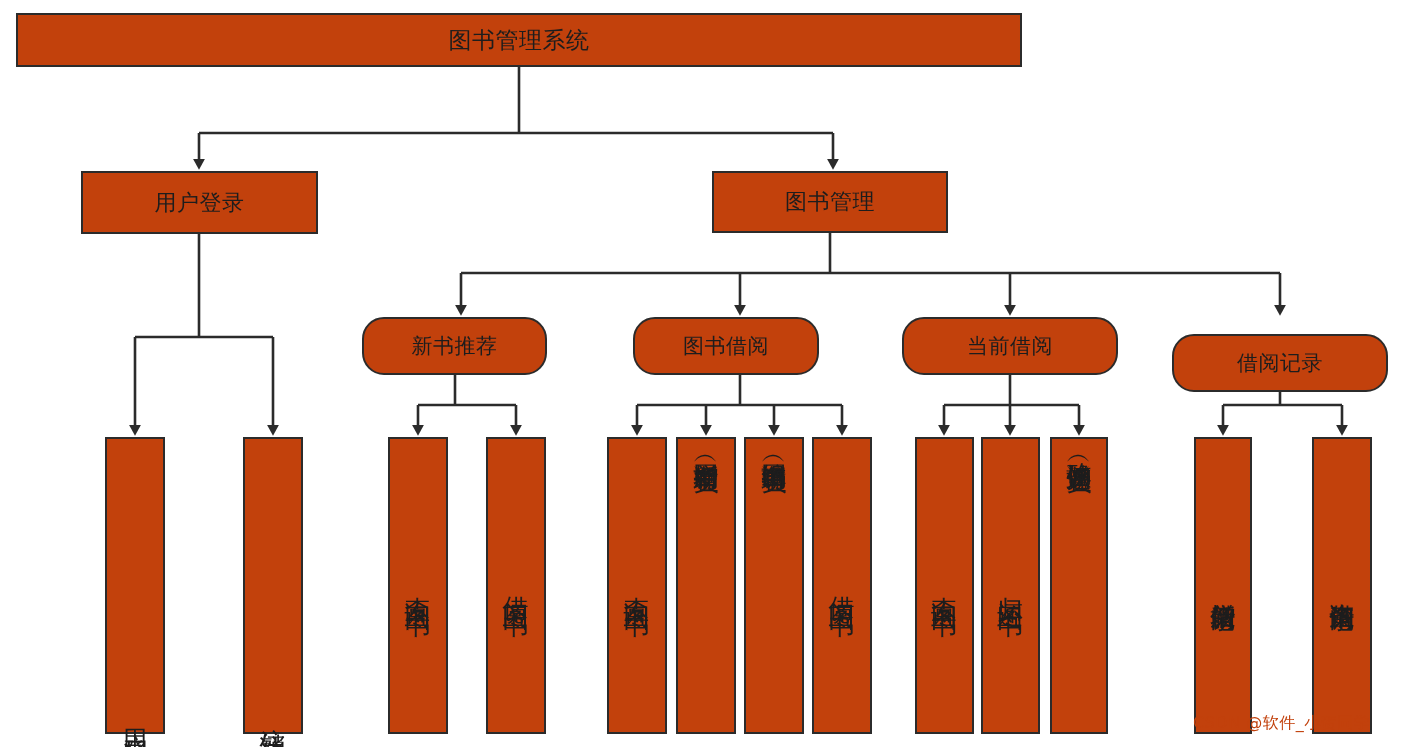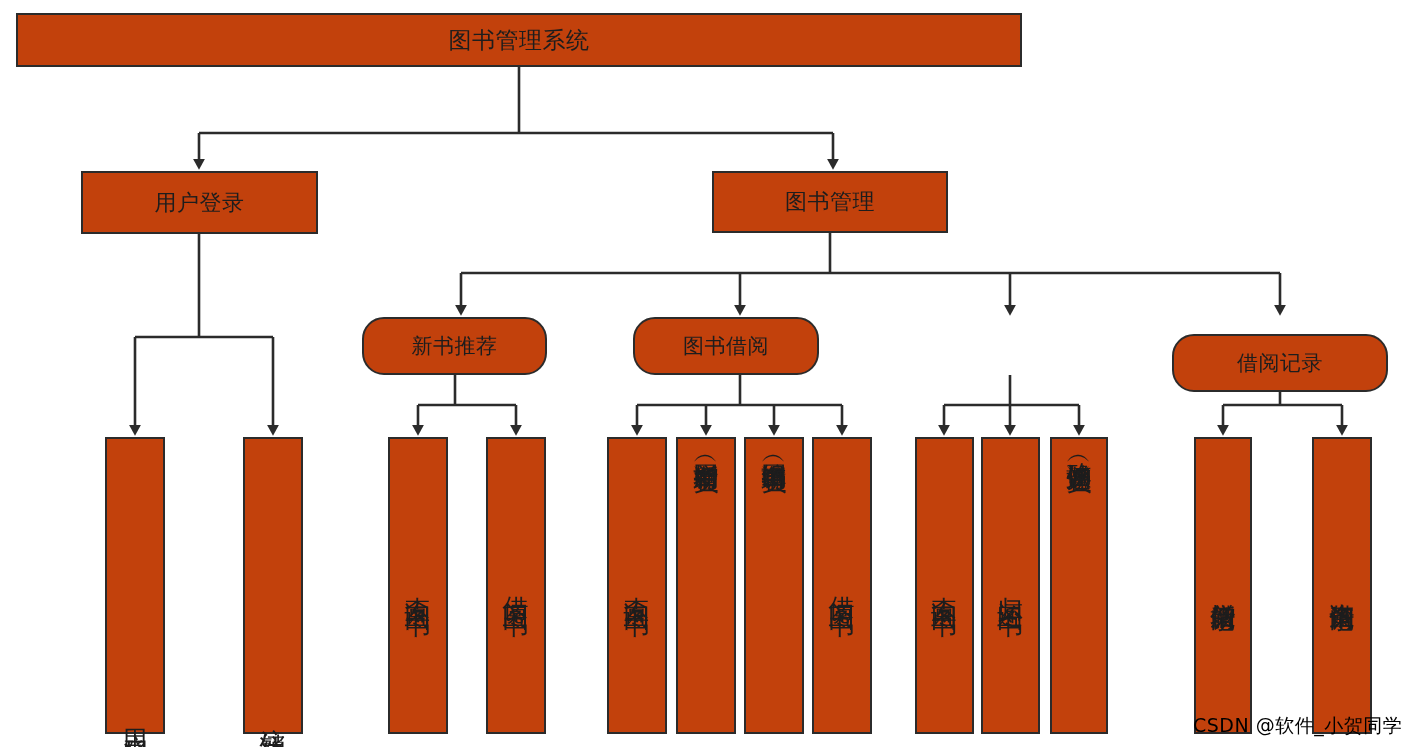--- a/index.html
+++ b/index.html
@@ -61,22 +61,22 @@
   }
   .node.leaf.align-top {
     align-items: flex-start;
   }
   .node.leaf.tight .node-label {
     letter-spacing: 1px;
     font-size: 25px;
   }
   .watermark {
     position: absolute;
-    font-size: 19px;
-    color: #000000;
+    font-size: 16px;
+    color: #c2410c;
     white-space: nowrap;
     pointer-events: none;
     letter-spacing: 0.5px;
   }
 </style>
 </head>
 <body>
 
 <div id="canvas">
 
@@ -140,20 +140,23 @@
   <div class="node level1" style="left: 712px; top: 171px; width: 236px; height: 62px;">
     <span class="node-label">图书管理</span>
   </div>
 
   <div class="node level2" style="left: 362px; top: 317px; width: 185px; height: 58px;">
     <span class="node-label">新书推荐</span>
   </div>
   <div class="node level2" style="left: 633px; top: 317px; width: 186px; height: 58px;">
     <span class="node-label">图书借阅</span>
   </div>
+  <div class="node level2" style="left: 902px; top: 317px; width: 216px; height: 58px;">
+    <span class="node-label">当前借阅</span>
+  </div>
   <div class="node level2" style="left: 1172px; top: 334px; width: 216px; height: 58px;">
     <span class="node-label">借阅记录</span>
   </div>
 
   <div class="node leaf align-bottom" style="left: 105px; top: 437px; width: 60px; height: 297px;">
     <span class="node-label">用户登录</span>
   </div>
   <div class="node leaf align-bottom" style="left: 243px; top: 437px; width: 60px; height: 297px;">
     <span class="node-label">注销登录</span>
   </div>

